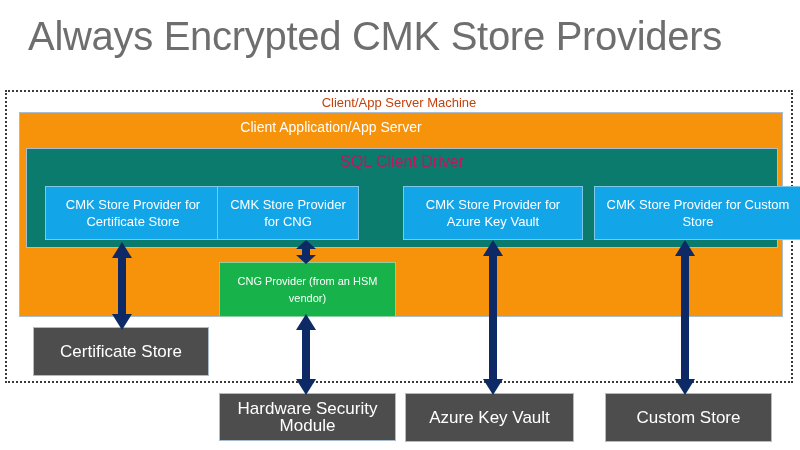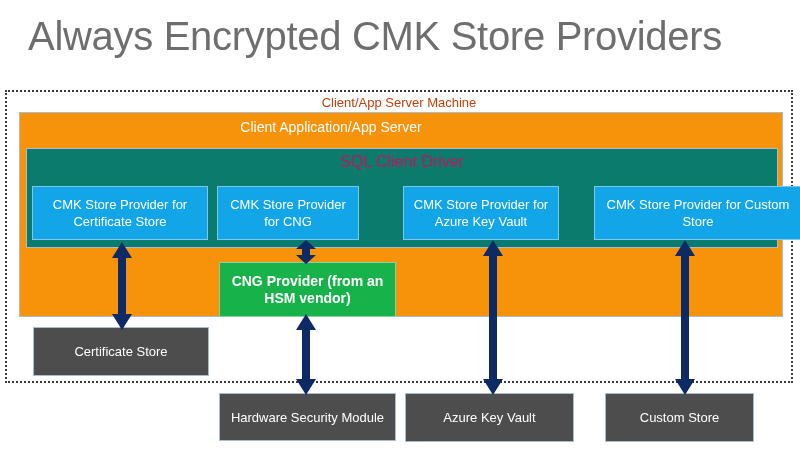--- a/index.html
+++ b/index.html
@@ -101,64 +101,63 @@
     box-sizing: border-box;
     display: flex;
     align-items: center;
     justify-content: center;
     text-align: center;
     color: #ffffff;
     font-size: 13px;
     line-height: 17px;
     padding: 0 4px;
   }
-  #provider-cert  { left: 32px;  width: 176px; }
+  #provider-cert  { left: 45px;  width: 176px; }
   #provider-cng   { left: 217px; width: 142px; }
-  #provider-akv   { left: 403px; width: 156px; }
+  #provider-akv   { left: 403px; width: 180px; }
   #provider-custom{ left: 594px; width: 208px; }
 
   
   #cng-provider-box {
     position: absolute;
     left: 219px;
     top: 262px;
     width: 177px;
     height: 55px;
     background: #17B34A;
     border: 1px solid #8dcf9f;
     box-sizing: border-box;
     display: flex;
     align-items: center;
     justify-content: center;
     text-align: center;
     color: #ffffff;
-    font-size: 14px;
+    font-size: 11px;
     line-height: 17px;
-    font-weight: bold;
   }
 
   
   .store-box {
     position: absolute;
     background: #4D4D4D;
     border: 1px solid #a9bcd0;
     box-sizing: border-box;
     display: flex;
     align-items: center;
     justify-content: center;
     text-align: center;
     color: #ffffff;
-    font-size: 13px;
+    font-size: 17px;
     line-height: 17px;
     padding: 16px 4px;
   }
   #store-cert   { left: 33px;  top: 327px; width: 176px; height: 49px; }
   #store-hsm    { left: 219px; top: 393px; width: 177px; height: 48px; }
   #store-akv    { left: 405px; top: 393px; width: 169px; height: 49px; }
-  #store-custom { left: 605px; top: 393px; width: 149px; height: 49px; }
+  #store-custom { left: 605px; top: 393px; width: 167px; height: 49px; }
 
   
   .arrow {
     position: absolute;
     width: 28px;
   }
   .arrow svg { display: block; overflow: visible; }
 </style>
 </head>
 <body>

